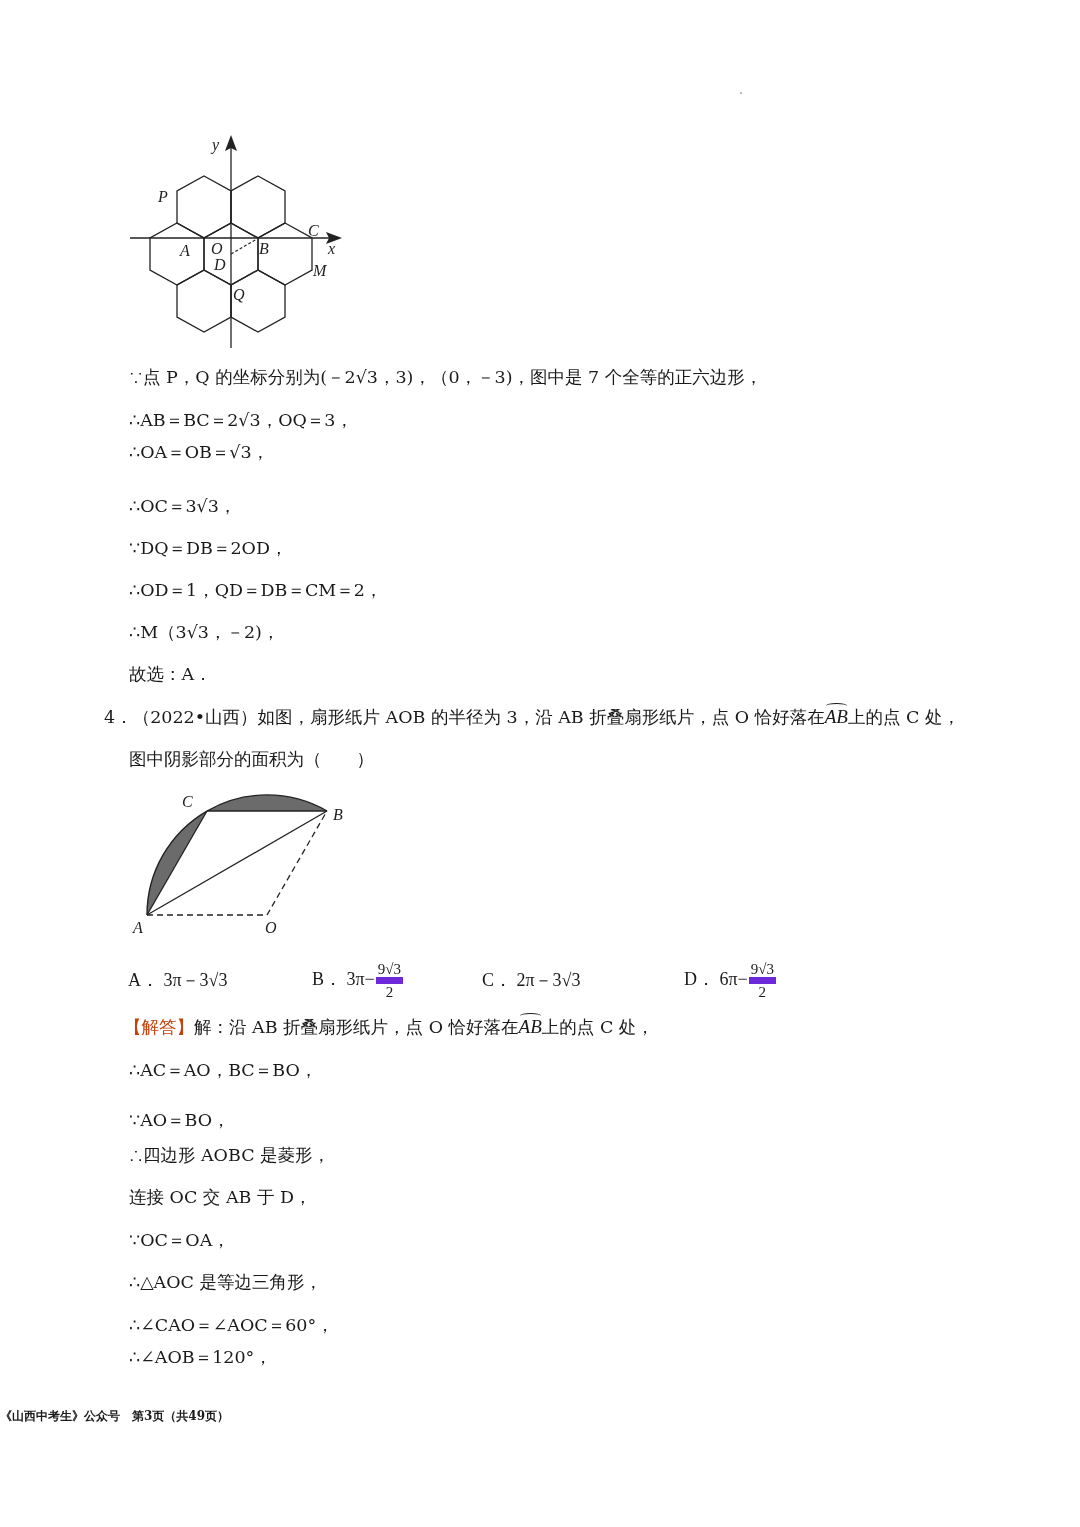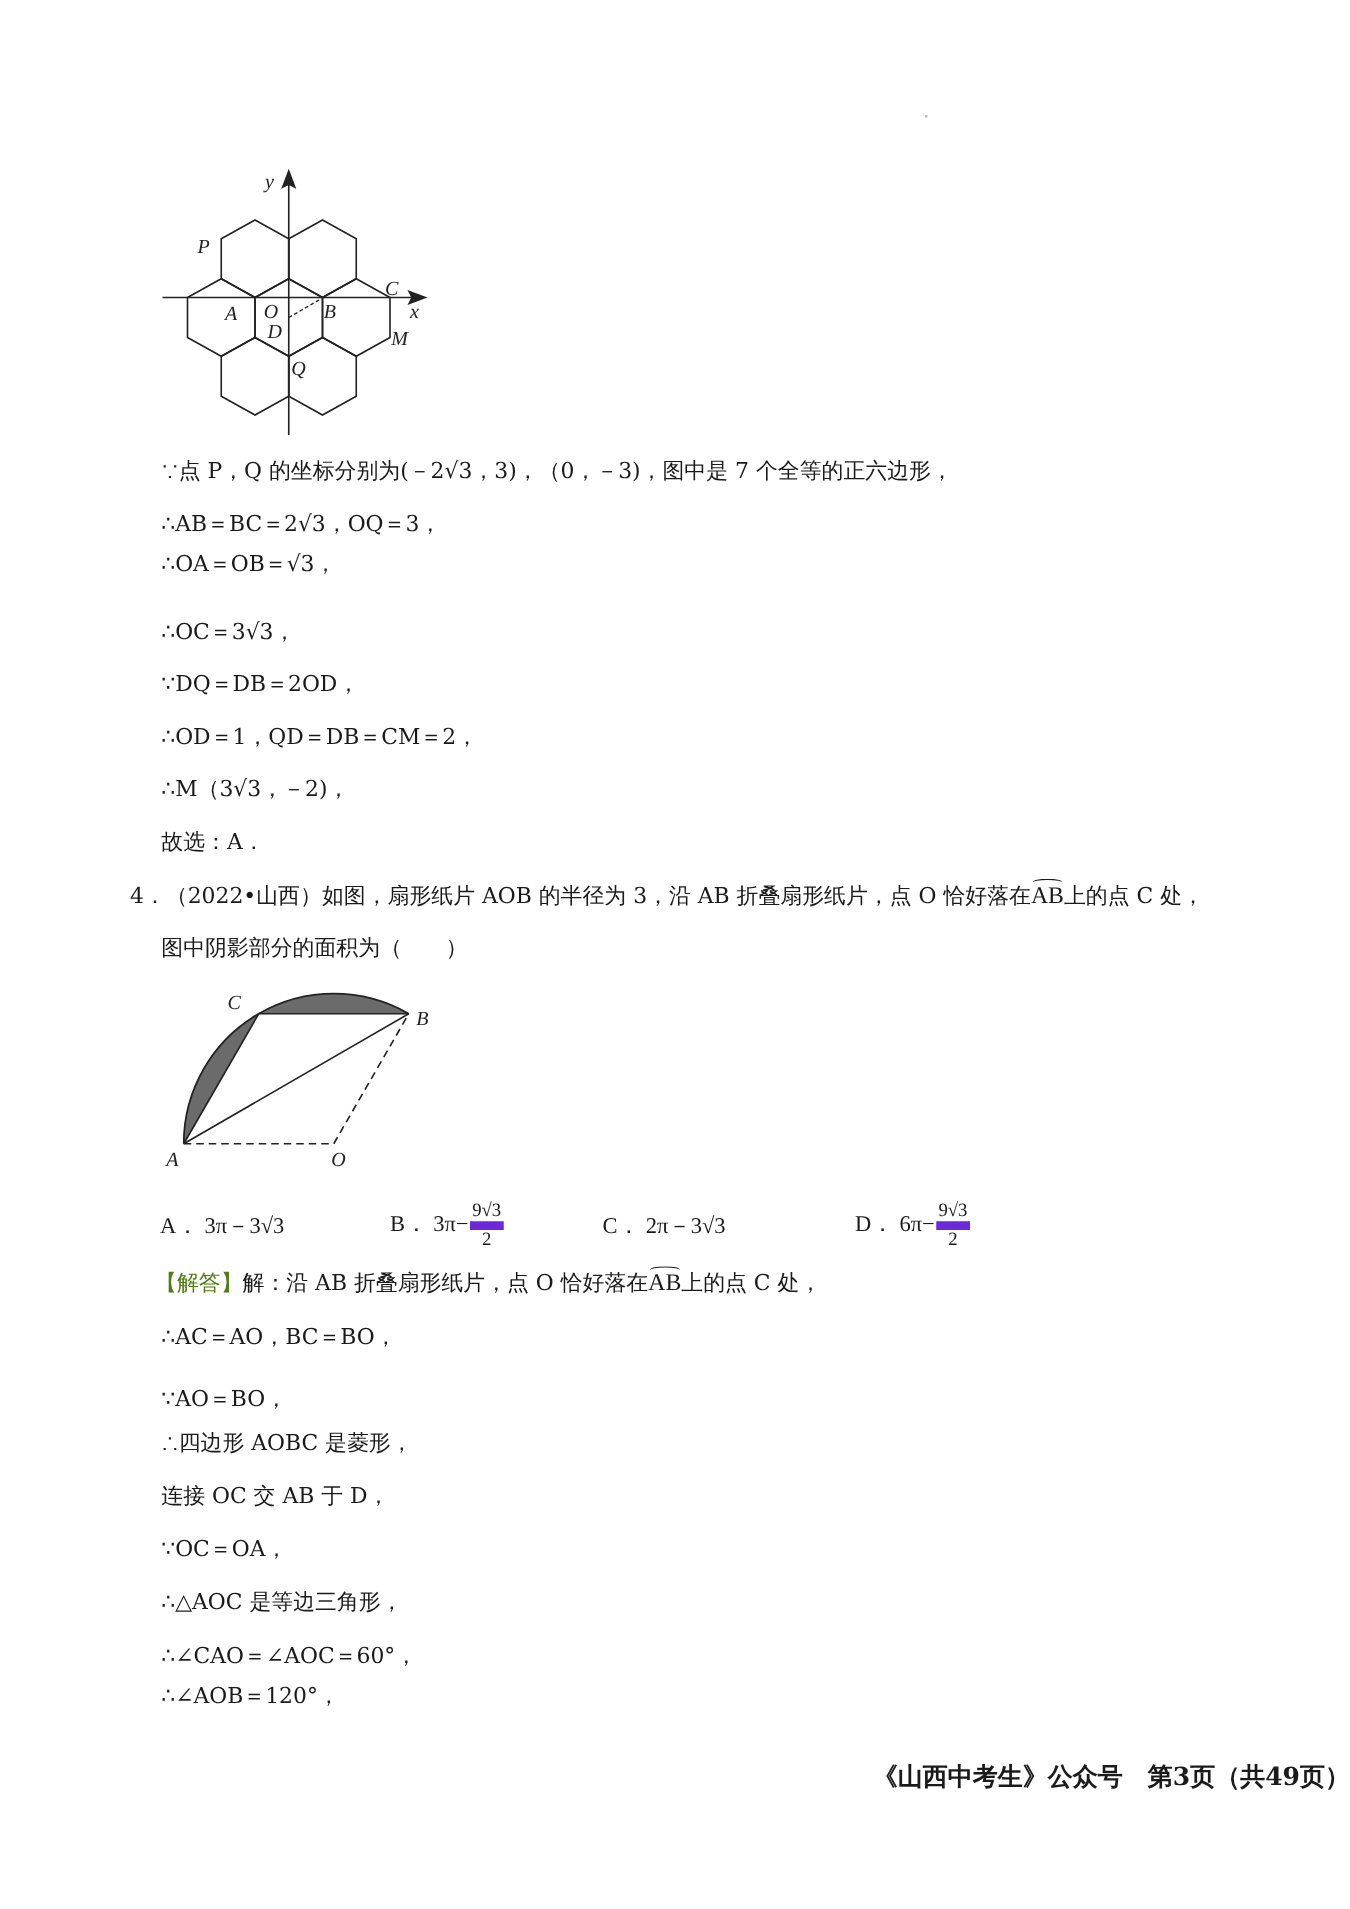--- a/index.html
+++ b/index.html
@@ -1,27 +1,27 @@
 <!DOCTYPE html>
 <html><head>
 <meta charset="utf-8">
 <style>
   html,body{margin:0;padding:0;background:#ffffff;}
   body{width:1080px;height:1527px;position:relative;overflow:hidden;
        font-family:"DejaVu Serif","Liberation Serif",serif;color:#1a1a1a;}
   .line{position:absolute;left:129px;font-size:17.5px;line-height:24px;white-space:nowrap;text-align:right;}
-  .line i, .it{font-family:"Liberation Serif","DejaVu Serif",serif;font-size:19px;}
+  .line i, .it{font-style:italic;font-family:"Liberation Serif","DejaVu Serif",serif;font-size:19px;}
   .q-head{position:absolute;left:104px;font-size:17.5px;line-height:24px;white-space:nowrap;}
-  .label-blue{color:#4d7c0f;}
+  .label-blue{color:#c2410c;}
   .fig{position:absolute;}
   .opt{position:absolute;font-size:18px;line-height:24px;white-space:nowrap;font-family:"Liberation Serif","DejaVu Serif",serif;}
   .frac{display:inline-block;vertical-align:middle;text-align:center;font-size:15px;line-height:16px;margin-left:1px;}
   .frac .n{display:block;border-bottom:7px solid #6d28d9;padding:0 2px;}
   .frac .d{display:block;}
-  .footer{position:absolute;top:1408px;left:0;width:1080px;text-align:right;font-weight:bold;font-size:20px;font-family:"DejaVu Serif","Liberation Serif",serif;}
+  .footer{position:absolute;top:1408px;left:0;width:1080px;text-align:left;font-weight:bold;font-size:12px;font-family:"DejaVu Serif","Liberation Serif",serif;}
   .speck{position:absolute;left:740px;top:92px;width:2px;height:2px;background:#bbb;}
   .arc{position:relative;display:inline-block;}
   .arc::before{content:"";position:absolute;left:1px;right:1px;top:-2px;height:5px;border-top:1.4px solid #1a1a1a;border-radius:50% 50% 0 0;}
 </style>
 </head>
 <body>
 
 <div class="speck"></div>
 
 <svg class="fig" style="left:120px;top:130px" width="240" height="225" viewBox="0 0 240 225">

